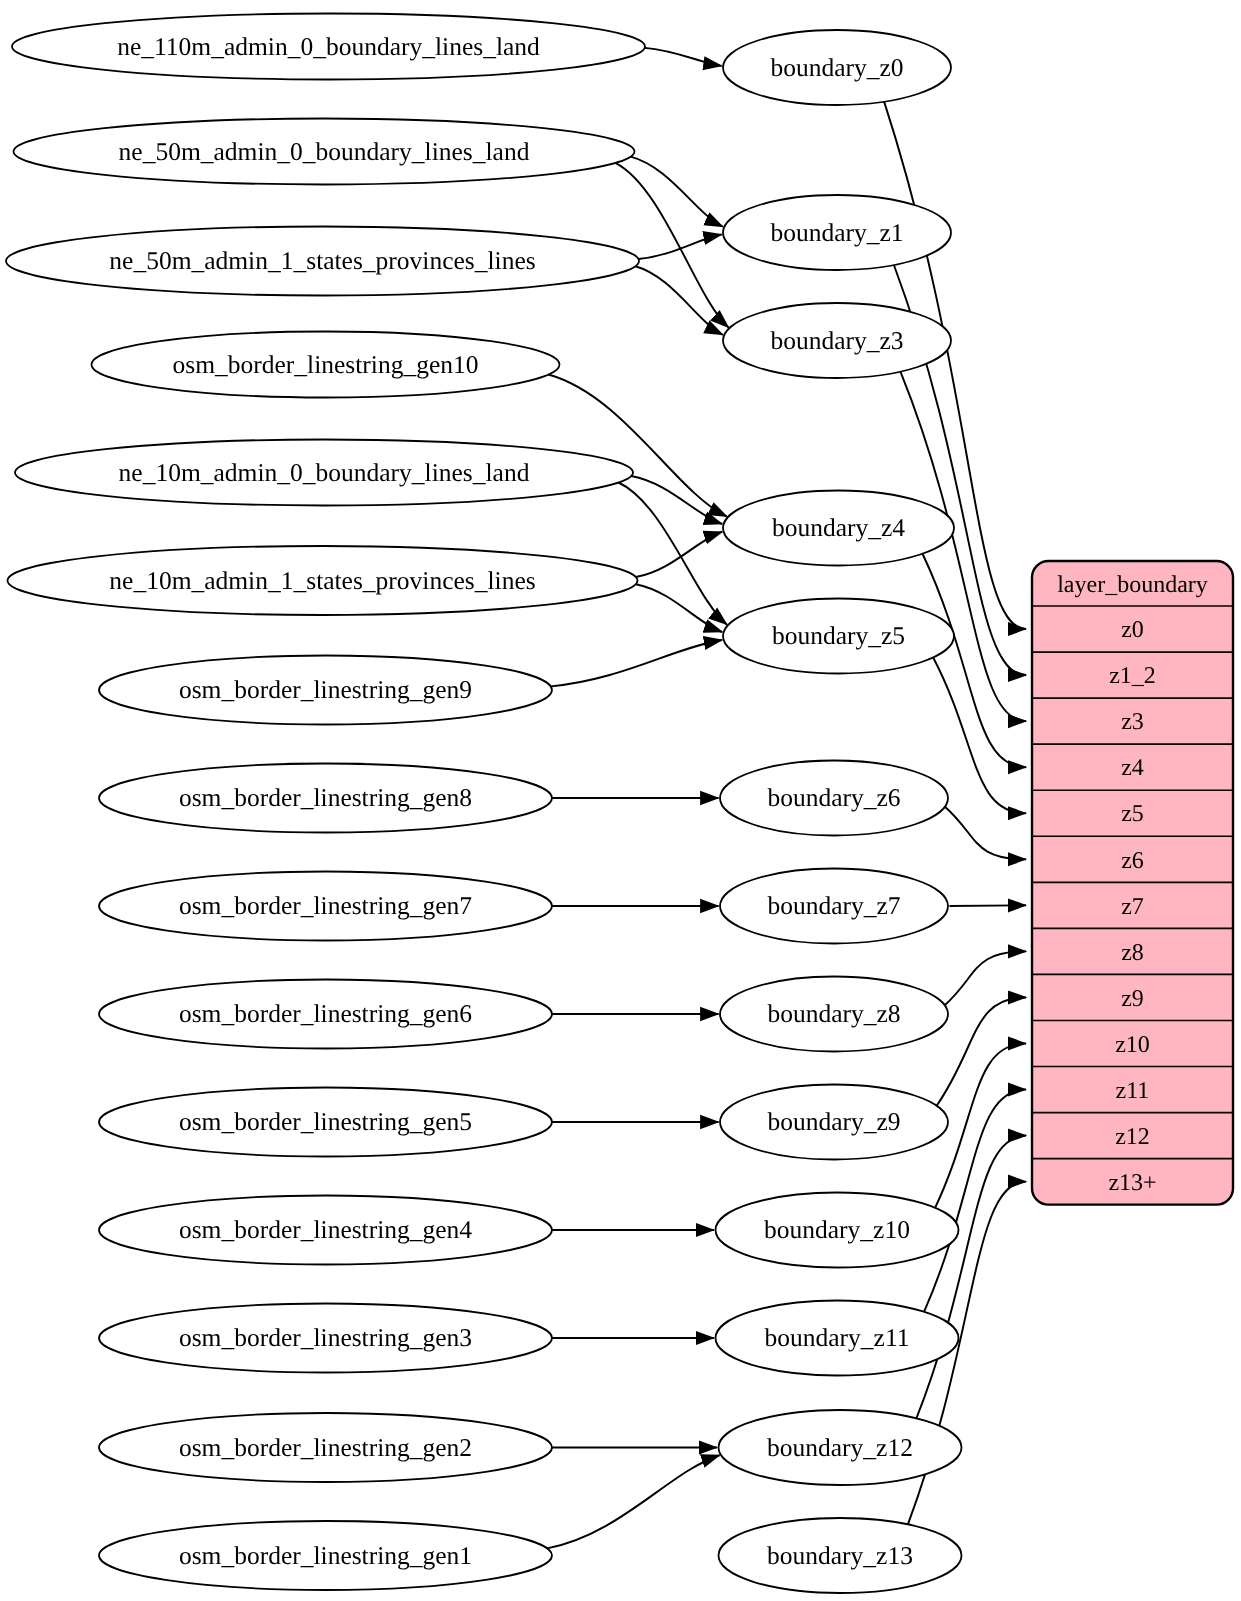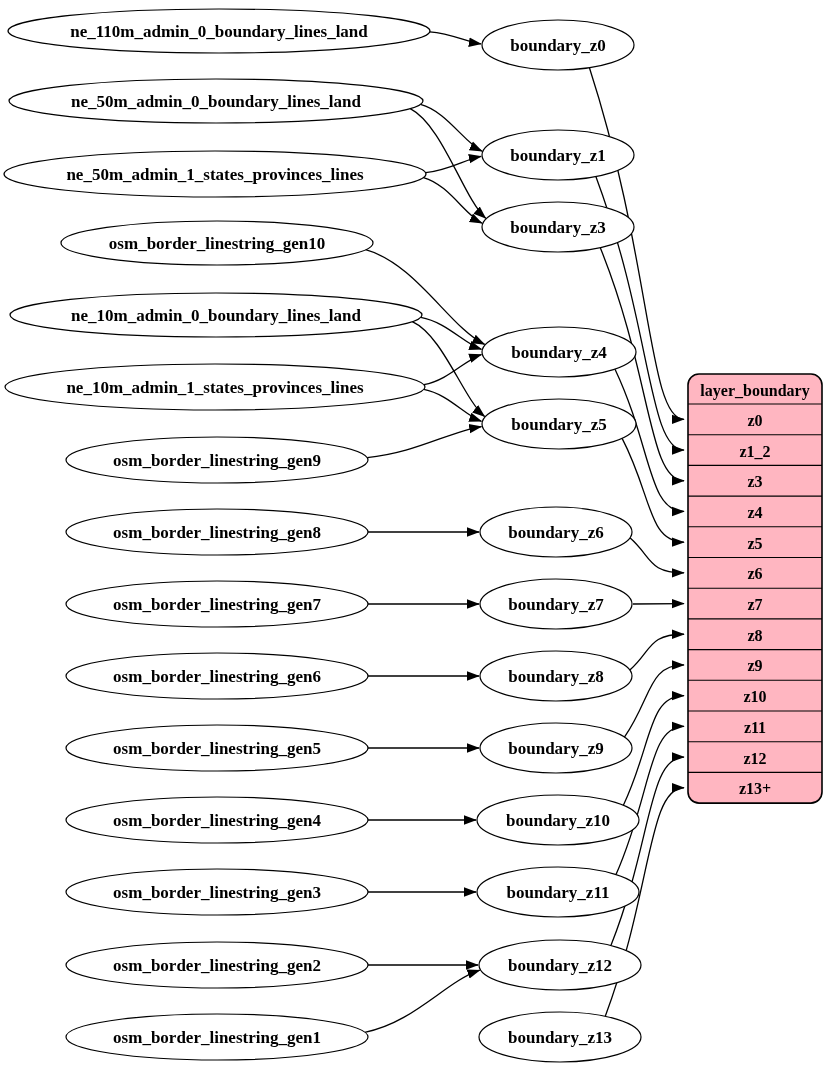--- a/index.html
+++ b/index.html
@@ -3,21 +3,21 @@
 <meta charset="utf-8">
 <style>
   html, body {
     margin: 0;
     padding: 0;
     background: #ffffff;
     width: 827px;
     height: 1067px;
     font-family: "Liberation Serif", serif;
   }
-  #canvas-wrap { width: 827px; height: 863px; font-weight: bold; }
+  #canvas-wrap { width: 827px; height: 863px; }
   svg { display: block; }
   svg text {
     font-family: "Liberation Serif", serif;
     fill: #000000;
   }
   .node-label { font-size: 17px; }
   .table-text { font-size: 16px; }
 </style>
 </head>
 <body>

